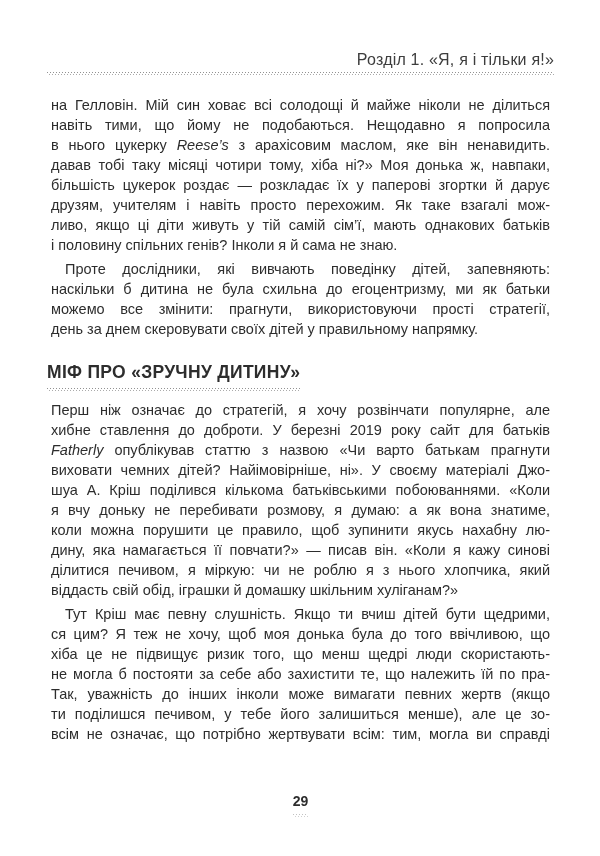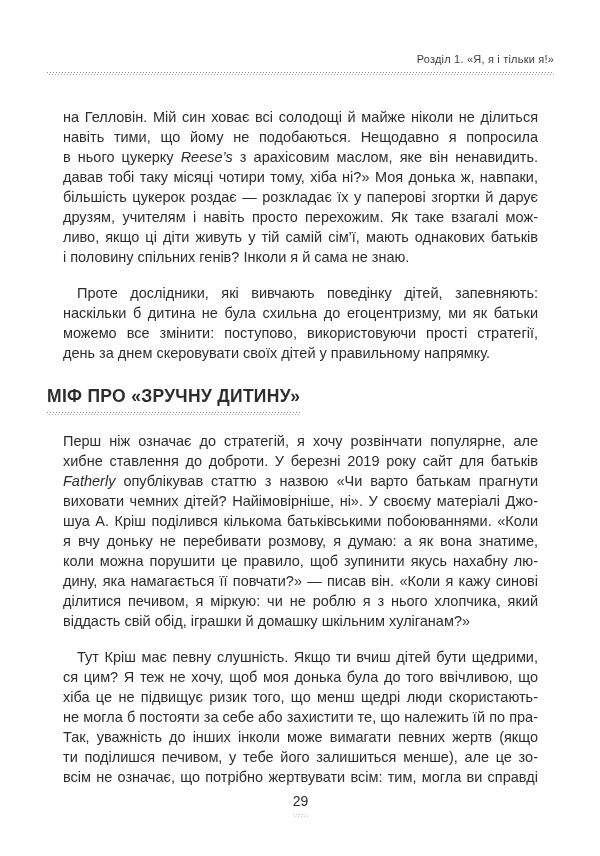--- a/index.html
+++ b/index.html
@@ -8,21 +8,21 @@
     width: 600px;
     height: 856px;
     background: var(--bg, #ffffff);
     font-family: "Liberation Sans", "DejaVu Sans", sans-serif;
     overflow: hidden;
   }
   .running-header {
     position: absolute;
     top: 51px; left: 47px; width: 507px;
     text-align: right;
-    font-size: 11px;
+    font-size: 16px;
     line-height: 17px;
     letter-spacing: 0.2px;
     color: var(--header-text, #3d3d3d);
   }
   .dotted {
     background-image:
       repeating-linear-gradient(to right, var(--dots, #929292) 0 1px, transparent 1px 3px),
       repeating-linear-gradient(to right, var(--dots2, #ababab) 0 1px, transparent 1px 3px);
     background-size: 100% 1px, 100% 1px;
     background-position: 0 0, 2px 2px;
@@ -31,21 +31,21 @@
   .header-rule {
     position: absolute;
     top: 72px; left: 47px; width: 507px; height: 3px;
   }
   .page-body {
     position: absolute;
     top: 91px; left: 47px; width: 507px;
     font-size: 14.5px;
     color: var(--text, #2d2d2d);
   }
-  .paragraph { margin: 16px; }
+  .paragraph { margin: 4px; }
   .line {
     height: 20px;
     line-height: 20px;
     text-align: justify;
     text-align-last: justify;
     overflow: hidden;
   }
   .line.para-end { text-align-last: left; }
   .line.indent { text-indent: 14px; }
   .it { font-style: italic; }
@@ -67,21 +67,21 @@
       repeating-linear-gradient(to right, var(--dots2, #ababab) 0 1px, transparent 1px 3px);
     background-size: 100% 1px, 100% 1px;
     background-position: 0 calc(100% - 2px), 2px 100%;
     background-repeat: no-repeat;
   }
   .page-number {
     position: absolute;
     top: 793px; left: 47px; width: 507px;
     text-align: center;
     font-size: 14px;
-    font-weight: normal;
+    font-weight: bold;
     color: var(--text, #2d2d2d);
   }
   .page-number-rule {
     position: absolute;
     top: 814px; left: 293px; width: 15px; height: 3px;
     opacity: 0.55;
   }
 </style>
 </head>
 <body>
@@ -97,21 +97,21 @@
         <div class="line"><span>в нього цукерку </span><em class="it">Reese’s</em><span> з арахісовим маслом, яке він ненавидить.</span></div>
         <div class="line"><span>давав тобі таку місяці чотири тому, хіба ні?» Моя донька ж, навпаки,</span></div>
         <div class="line"><span>більшість цукерок роздає — розкладає їх у паперові згортки й дарує</span></div>
         <div class="line"><span>друзям, учителям і навіть просто перехожим. Як таке взагалі мож-</span></div>
         <div class="line"><span>ливо, якщо ці діти живуть у тій самій сім’ї, мають однакових батьків</span></div>
         <div class="line para-end"><span>і половину спільних генів? Інколи я й сама не знаю.</span></div>
       </div>
       <div class="paragraph">
         <div class="line indent"><span>Проте дослідники, які вивчають поведінку дітей, запевняють:</span></div>
         <div class="line"><span>наскільки б дитина не була схильна до егоцентризму, ми як батьки</span></div>
-        <div class="line"><span>можемо все змінити: поступово, використовуючи прості стратегії,</span></div>
+        <div class="line"><span>можемо все змінити: прагнути, використовуючи прості стратегії,</span></div>
         <div class="line para-end"><span>день за днем скеровувати своїх дітей у правильному напрямку.</span></div>
       </div>
       <div class="heading-wrap"><div class="heading">МІФ ПРО «ЗРУЧНУ ДИТИНУ»</div></div>
       <div class="paragraph">
         <div class="line"><span>Перш ніж означає до стратегій, я хочу розвінчати популярне, але</span></div>
         <div class="line"><span>хибне ставлення до доброти. У березні 2019 року сайт для батьків</span></div>
         <div class="line"><em class="it">Fatherly</em><span> опублікував статтю з назвою «Чи варто батькам прагнути</span></div>
         <div class="line"><span>виховати чемних дітей? Найімовірніше, ні». У своєму матеріалі Джо-</span></div>
         <div class="line"><span>шуа А. Кріш поділився кількома батьківськими побоюваннями. «Коли</span></div>
         <div class="line"><span>я вчу доньку не перебивати розмову, я думаю: а як вона знатиме,</span></div>

